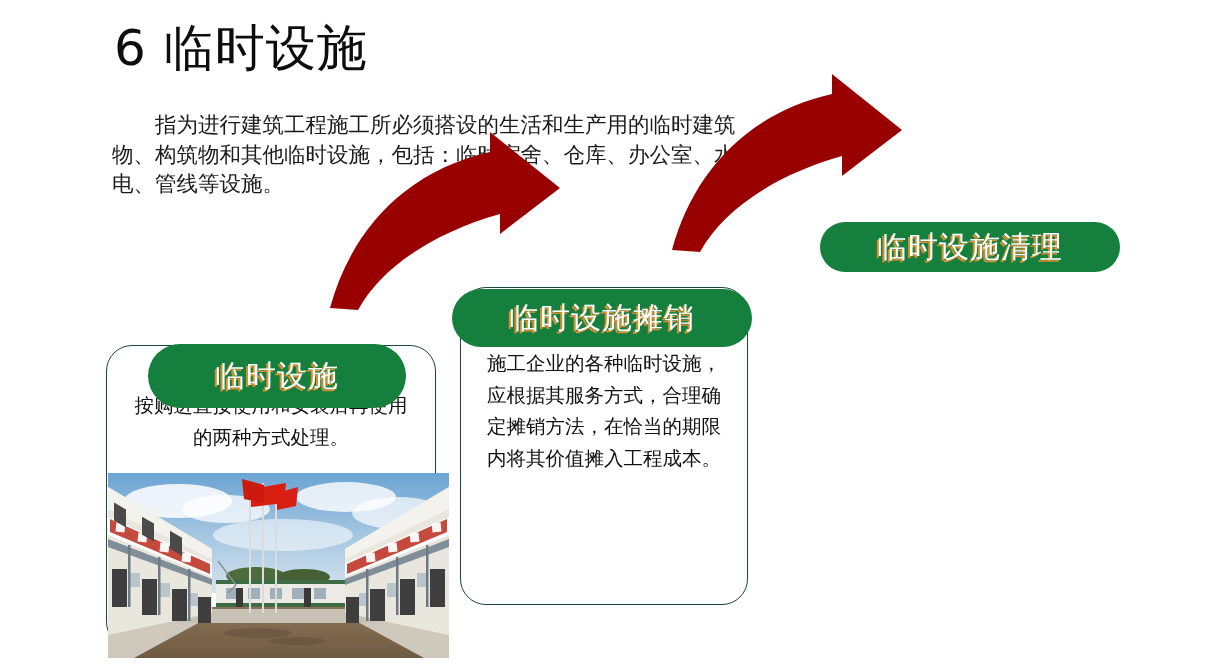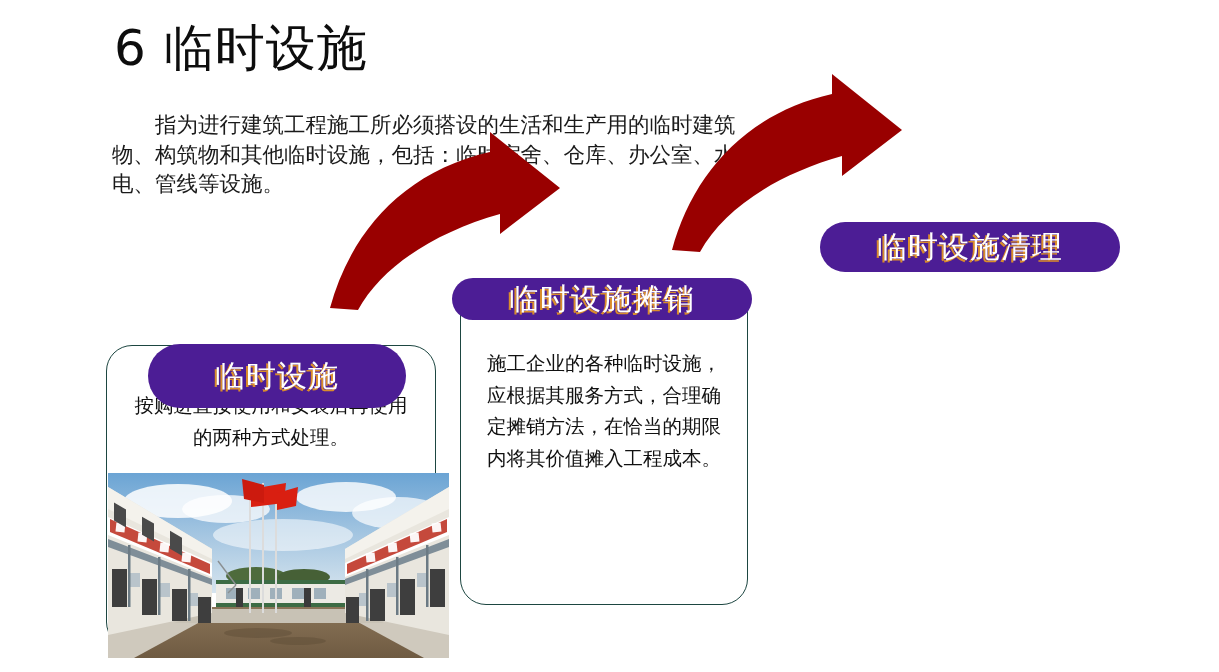--- a/index.html
+++ b/index.html
@@ -51,32 +51,32 @@
     text-align:center;
   }
   #card-1 .card-body{top:44px;}
   #card-2 .card-body{top:60px;}
   #card-3 .card-body{top:52px;text-align:justify;text-align-last:center;}
 
   
   .badge{
     position:absolute;
     display:flex;align-items:center;justify-content:center;
-    background:#4c1d95;
+    background:#15803d;
     border-radius:999px;
     color:#ffffff;
     font-size:30px;
     font-weight:400;
     letter-spacing:1px;
     white-space:nowrap;
     text-shadow:-2px 2px 0 #d98c2b;
     z-index:6;
   }
   #badge-1{left:148px;top:318px;width:258px;height:64px;margin-top:26px;}
-  #badge-2{left:452px;top:278px;width:300px;height:42px;}
+  #badge-2{left:452px;top:289px;width:300px;height:58px;}
   #badge-3{left:820px;top:222px;width:300px;height:50px;}
 
   
   .photo{
     position:absolute;left:108px;top:473px;width:341px;height:185px;
     overflow:hidden;
     z-index:5;
   }
   .photo svg{display:block;width:341px;height:185px;}
 

